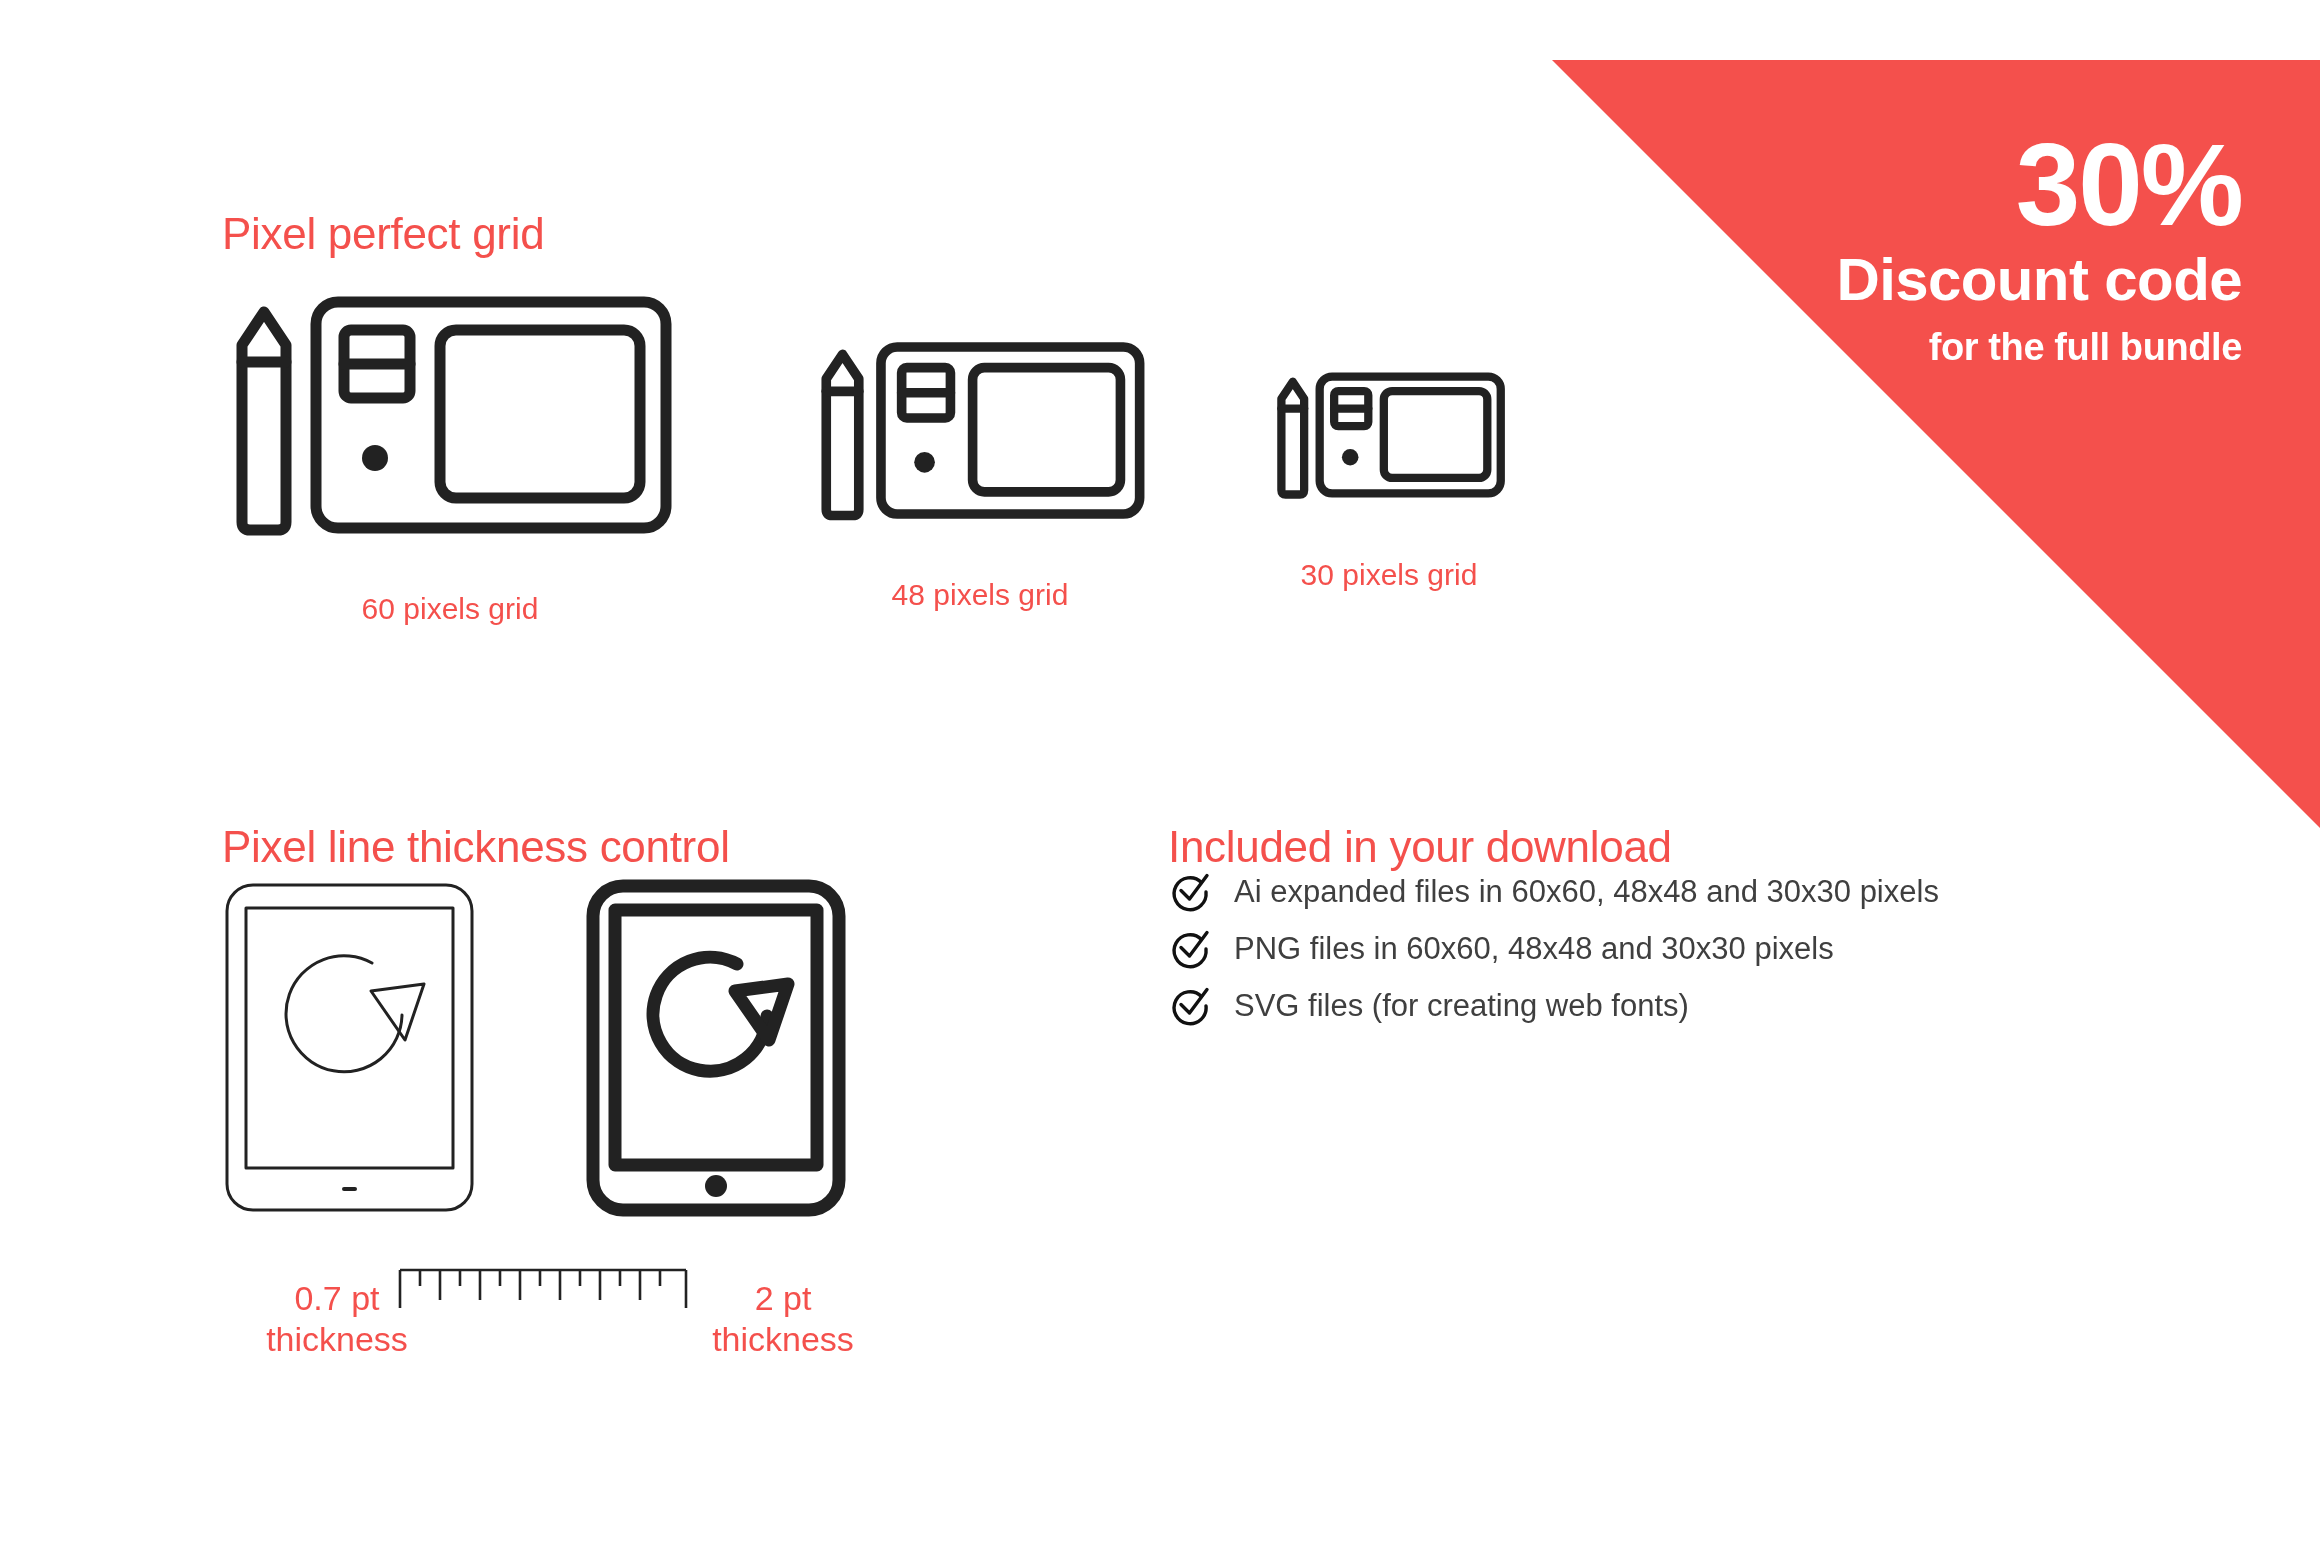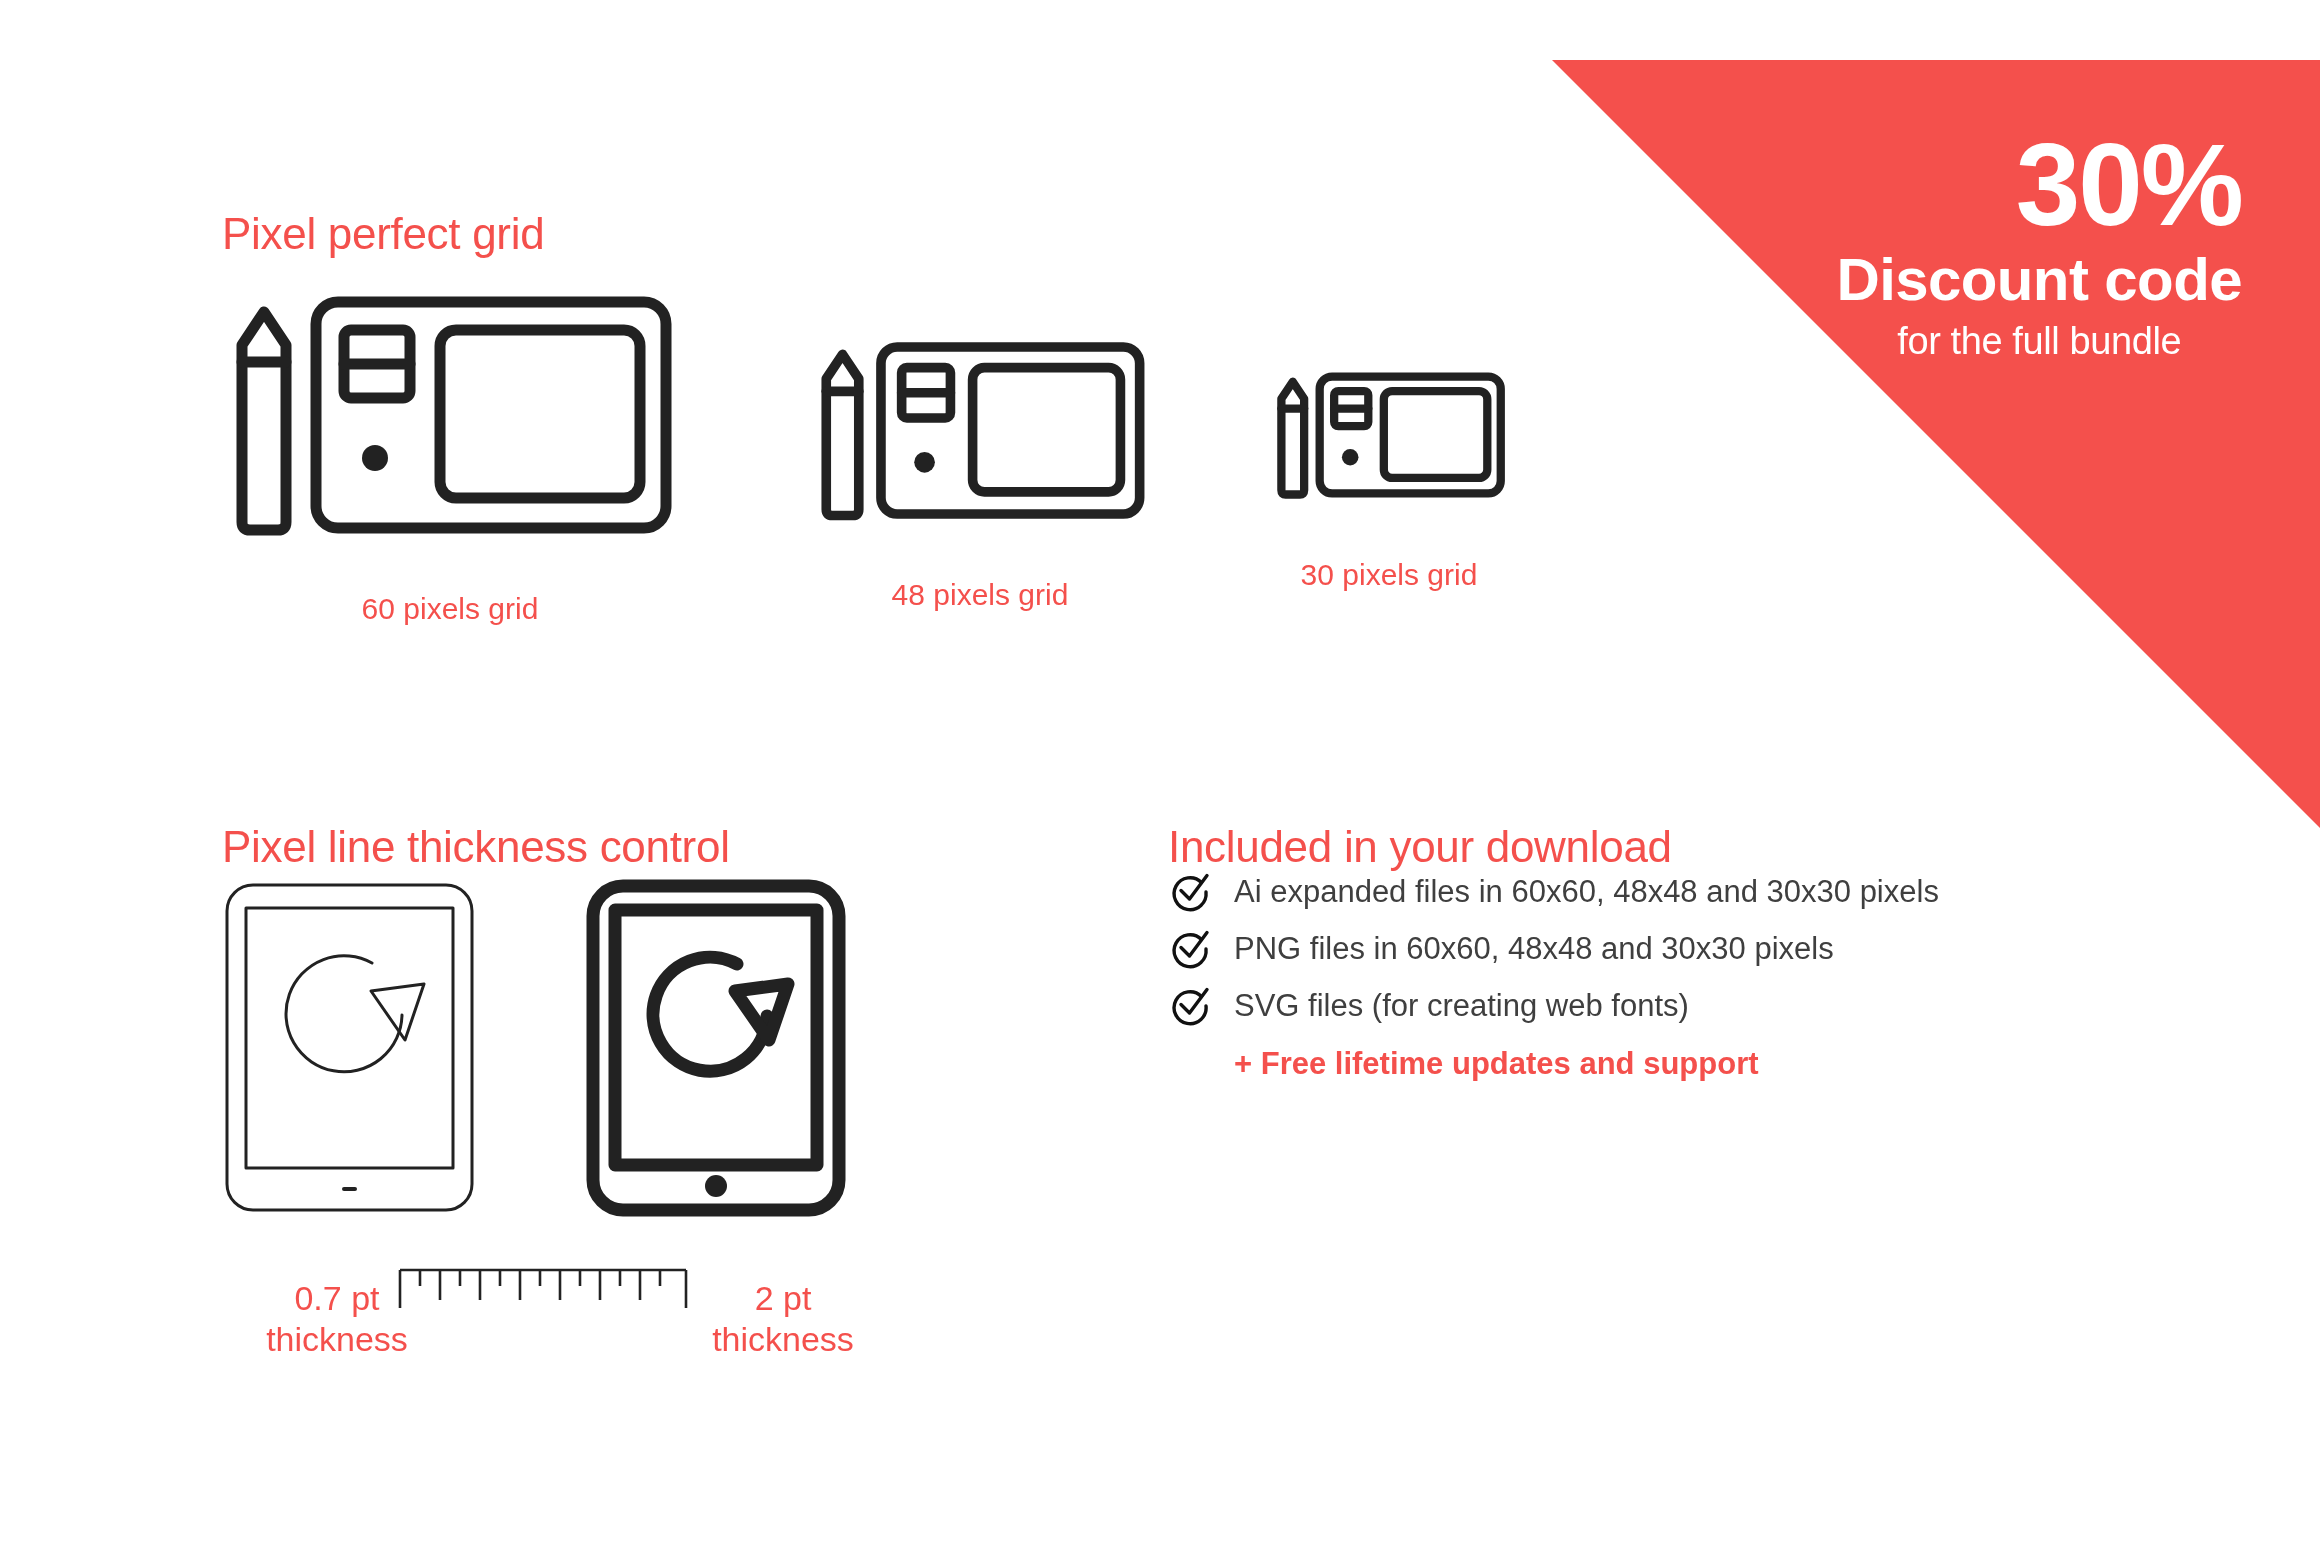--- a/index.html
+++ b/index.html
@@ -54,25 +54,24 @@
   }
   .corner-line1 {
     font-size: 60px;
     font-weight: 700;
     display: block;
     margin-top: 6px;
     letter-spacing: -0.6px;
   }
   .corner-line2 {
     font-size: 38px;
-    font-weight: 400;
-    display: block;
-    margin-top: 12px;
+    font-weight: 700;
+    display: block;
+    margin-top: 18px;
     letter-spacing: -0.4px;
-    text-align: center;
   }
 
   
   .section-heading {
     position: absolute;
     color: #f4504c;
     font-size: 44px;
     font-weight: 400;
     letter-spacing: -0.3px;
     white-space: nowrap;
@@ -339,16 +338,15 @@
     <div class="included-item">
       <svg class="check-icon" viewBox="0 0 44 44">
         <g fill="none" stroke="#111111" stroke-width="3.4" stroke-linecap="round" stroke-linejoin="round">
           <path d="M33.5 12.5 A16 16 0 1 0 38 22"></path>
           <path d="M13 20.5 L21.5 29 L39 5.5"></path>
         </g>
       </svg>
       <span class="included-text">SVG files (for creating web fonts)</span>
     </div>
 
-    <div class="included-bonus">+ Free lifetime updates and support</div>
   </div>
 
 </div>
 
 </body></html>

